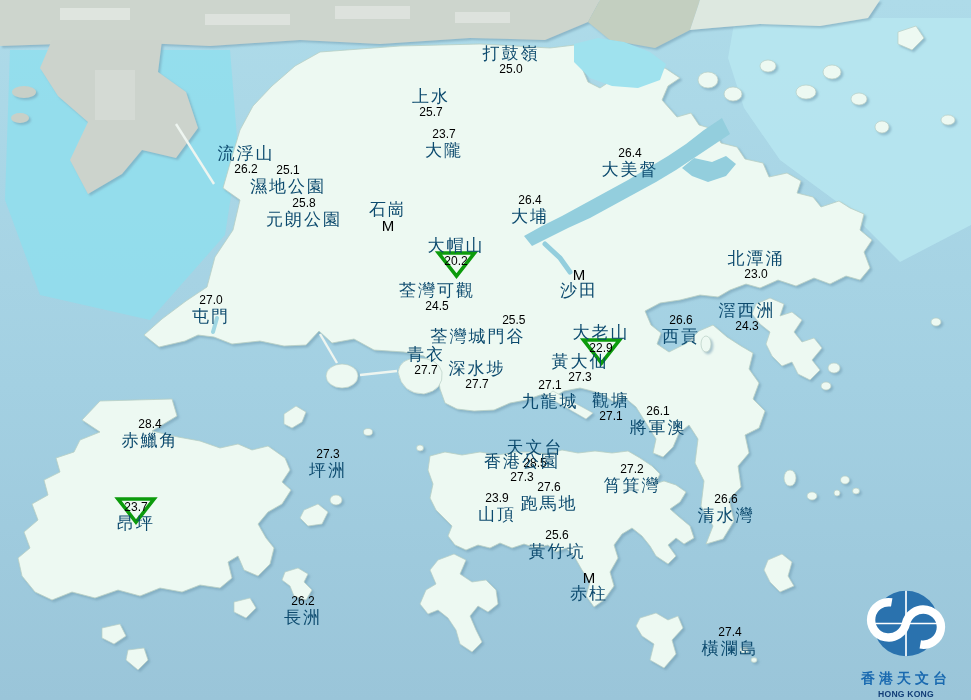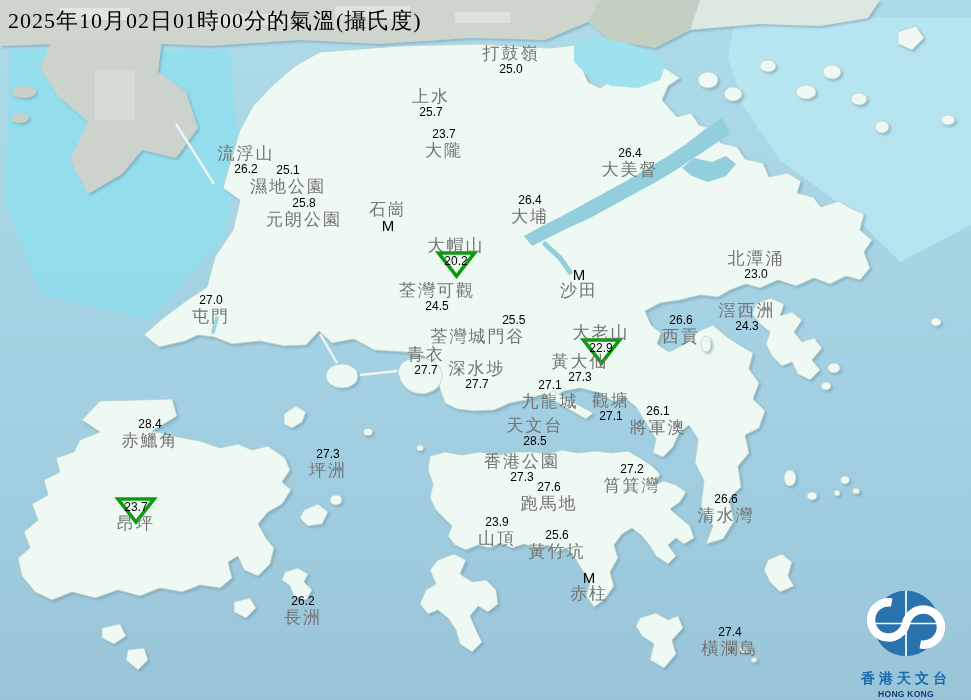--- a/index.html
+++ b/index.html
@@ -13,21 +13,21 @@
   .canvas{position:relative;width:971px;height:700px;overflow:hidden;
           font-family:"Liberation Sans","DejaVu Sans",sans-serif;}
   .canvas svg.map{position:absolute;left:0;top:0;}
   .title{position:absolute;left:8px;top:6px;z-index:20;
          font-family:"Liberation Serif","DejaVu Serif",serif;
          font-size:22px;letter-spacing:1px;color:#000;white-space:nowrap;}
   .stations{position:absolute;left:0;top:0;width:100%;height:100%;z-index:10;}
   .station{position:absolute;transform:translateX(-50%);text-align:center;
            white-space:nowrap;z-index:5;}
   .st-name{font-family:Liberation Sans, sans-serif;
-           font-size:17px;line-height:17px;color:#737373;letter-spacing:2px;
+           font-size:17px;line-height:17px;color:#0c4a6e;letter-spacing:2px;
            position:relative;z-index:2;}
   .st-value{font-size:12px;line-height:15px;color:#000;position:relative;z-index:2;}
   .st-missing{font-size:15px;font-weight:400;}
   .min-marker{position:absolute;left:50%;transform:translateX(-50%);z-index:1;}
   .logo{position:absolute;left:848px;top:584px;width:116px;z-index:20;text-align:center;}
   .logo-cn{font-family:"Liberation Serif","DejaVu Serif",serif;font-size:14px;
            font-weight:700;letter-spacing:4px;color:#1a6ab0;margin-top:2px;}
   .logo-en{font-size:8.6px;font-weight:700;letter-spacing:0.2px;color:#123e77;margin-top:1px;}
 </style>
 </head>
@@ -283,21 +283,21 @@
         <div class="st-value">27.7</div>
       </div>
       <div class="station" style="left: 550px; top: 378px;">
         <div class="st-value">27.1</div>
         <div class="st-name">九龍城</div>
       </div>
       <div class="station" style="left: 611px; top: 392px; text-align: center;">
         <div class="st-name">觀塘</div>
         <div class="st-value">27.1</div>
       </div>
-      <div class="station" style="left: 535px; top: 417px;">
+      <div class="station" style="left: 535px; top: 439px;">
         <div class="st-name">天文台</div>
         <div class="st-value">28.5</div>
       </div>
       <div class="station" style="left: 658px; top: 404px;">
         <div class="st-value">26.1</div>
         <div class="st-name">將軍澳</div>
       </div>
       <div class="station" style="left: 150px; top: 417px;">
         <div class="st-value">28.4</div>
         <div class="st-name">赤鱲角</div>
@@ -311,21 +311,21 @@
         <div class="st-value">27.3</div>
       </div>
       <div class="station" style="left: 632px; top: 462px;">
         <div class="st-value">27.2</div>
         <div class="st-name">筲箕灣</div>
       </div>
       <div class="station" style="left: 549px; top: 480px;">
         <div class="st-value">27.6</div>
         <div class="st-name">跑馬地</div>
       </div>
-      <div class="station" style="left: 497px; top: 491px; margin-top: 24px;">
+      <div class="station" style="left: 497px; top: 491px;">
         <div class="st-value">23.9</div>
         <div class="st-name">山頂</div>
       </div>
       <div class="station" style="left: 136px; top: 500px;">
         <div class="st-value">23.7</div>
         <div class="st-name">昂坪</div>
         <div class="min-marker" style="top: -5px;"><svg width="46" height="30" viewBox="0 0 46 30">
             <polygon points="5,4 41,4 23,27" fill="none" stroke="#0c9b0c" stroke-width="3.6"></polygon>
           </svg></div>
       </div>
@@ -344,21 +344,20 @@
       <div class="station" style="left: 303px; top: 594px;">
         <div class="st-value">26.2</div>
         <div class="st-name">長洲</div>
       </div>
       <div class="station" style="left: 730px; top: 625px;">
         <div class="st-value">27.4</div>
         <div class="st-name">橫瀾島</div>
       </div>
     </div>
 
-  <div class="title">2025年10月02日01時00分的氣溫(攝氏度)</div>
 
   <div class="logo">
     <svg width="84" height="84" viewBox="0 0 100 100" style="display:block;margin:0 auto;">
       <circle cx="50" cy="47" r="39" fill="#2a72ae"></circle>
       <path d="M33,22 A 21,21 0 1 0 50,47 A 21,21 0 1 1 67,72" fill="none" stroke="#ffffff" stroke-width="10"></path>
       <line x1="11" y1="47" x2="89" y2="47" stroke="#ffffff" stroke-width="2"></line>
       <line x1="50" y1="8" x2="50" y2="86" stroke="#ffffff" stroke-width="2"></line>
     </svg>
     <div class="logo-cn">香港天文台</div>
     <div class="logo-en">HONG KONG OBSERVATORY</div>

